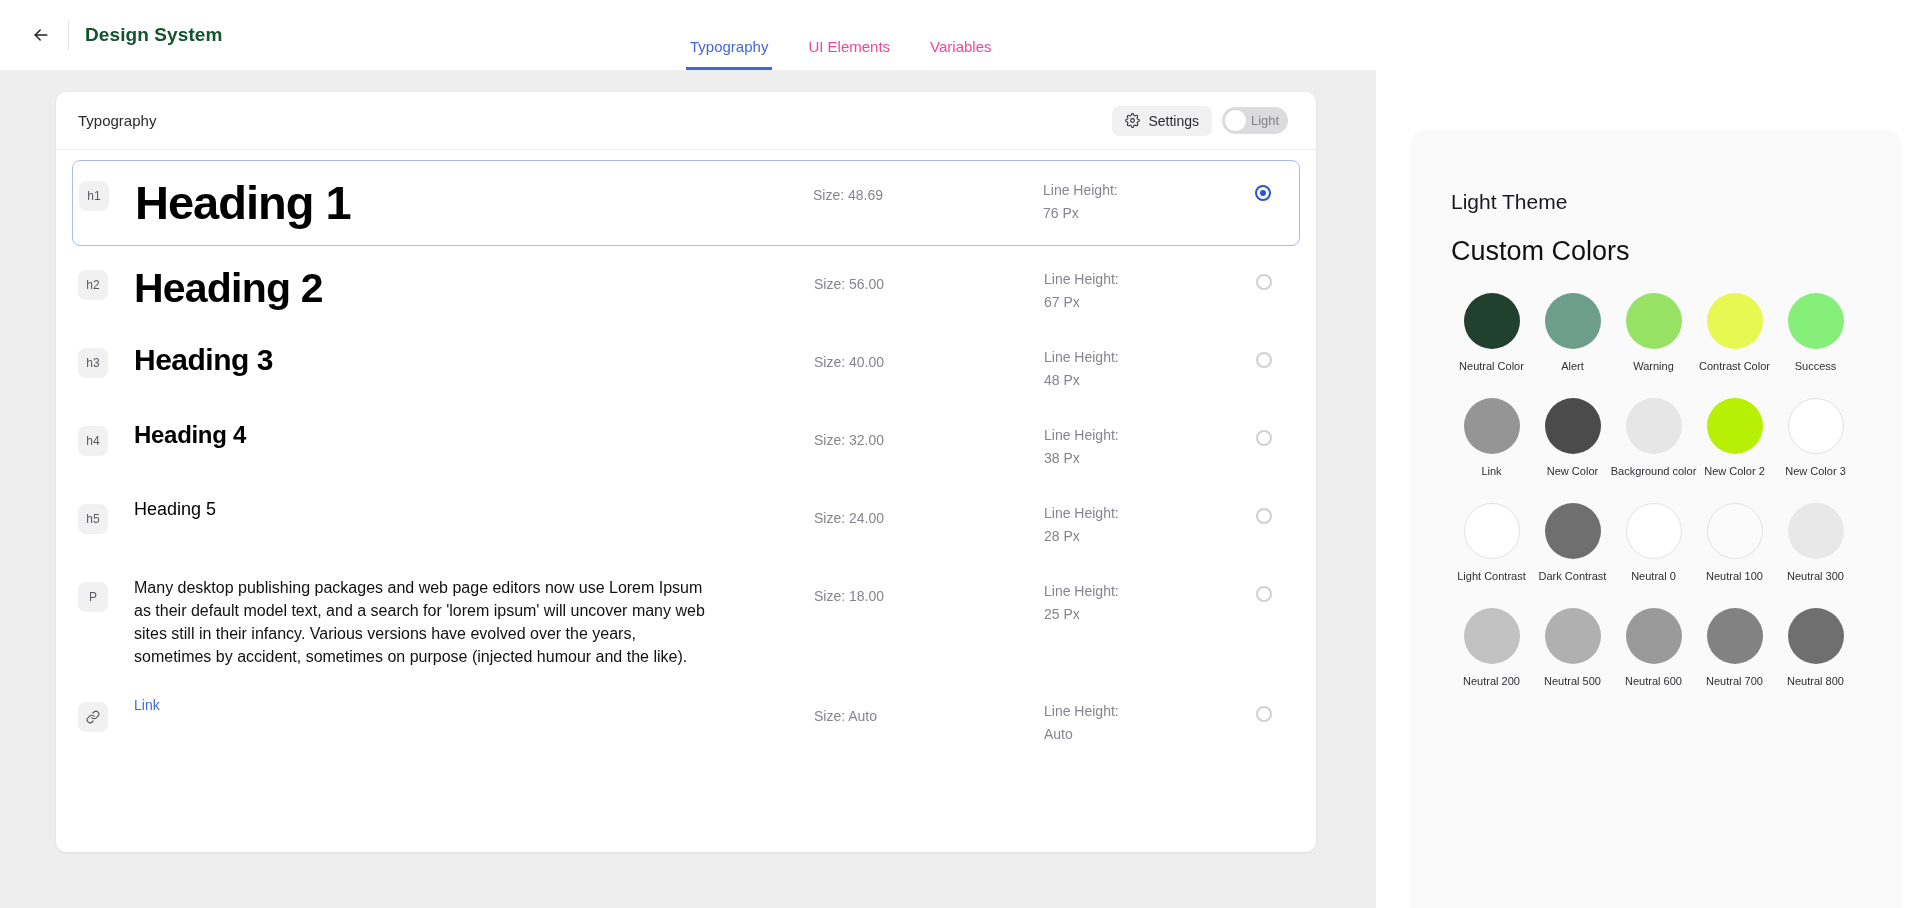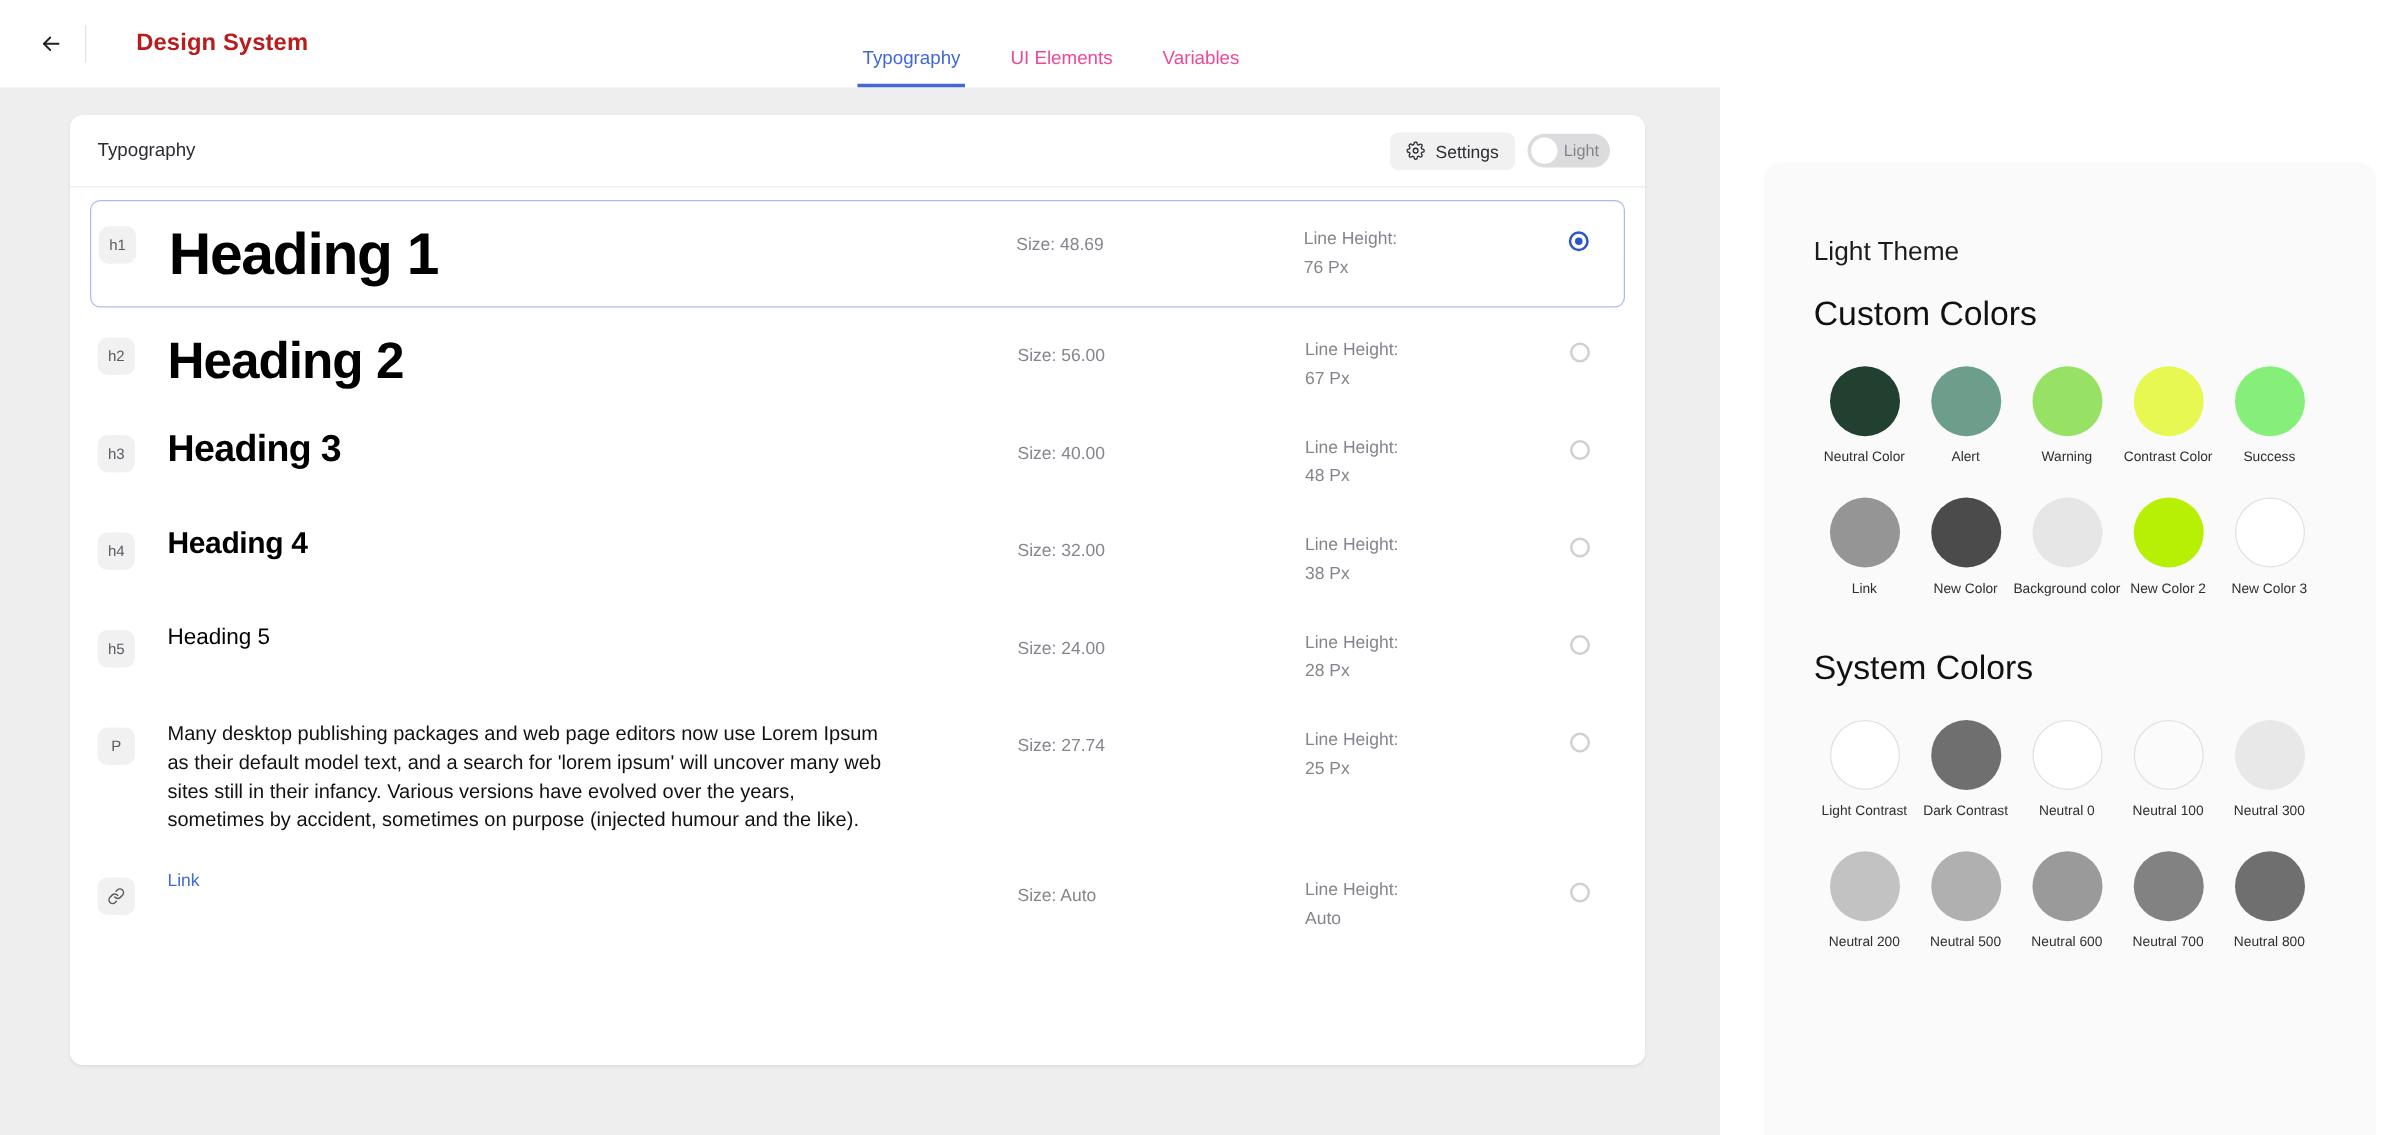--- a/index.html
+++ b/index.html
@@ -16,21 +16,21 @@
 
   .topbar {
     height: 70px; display: flex; align-items: center; padding: 0 24px;
     background: #ffffff; position: relative;
   }
   .back-btn {
     width: 34px; height: 34px; display: flex; align-items: center; justify-content: center;
     border: none; background: transparent; cursor: pointer; color: #202124;
   }
   .divider-v { width: 1px; height: 30px; background: #e4e4e6; margin: 0 16px 0 10px; }
-  .app-title { font-size: 19px; font-weight: 600; color: #b91c1c; letter-spacing: .1px; margin-left: 24px; }
+  .app-title { font-size: 19px; font-weight: 600; color: #14532d; letter-spacing: .1px; }
 
   .tabs { position: absolute; left: 686px; bottom: 0; display: flex; gap: 32px; height: 100%; align-items: flex-end; }
   .tab {
     font-size: 15px; color: #ec4899; padding: 0 4px 12px 4px; cursor: pointer;
     border-bottom: 3px solid transparent; background: transparent; border-left: none;
     border-right: none; border-top: none; font-family: inherit;
   }
   .tab.active { color: #4268d4; border-bottom-color: #4268d4; font-weight: 500; }
 
   .canvas { background: #eeeeee; height: 838px; padding: 18px 0 0 0; position: relative; }
@@ -230,21 +230,21 @@
             <div class="col-radio">
               <span class="radio"></span>
             </div>
           </div>
 
           <div class="row">
             <div class="badge">P</div>
             <div class="sample">
               <p>Many desktop publishing packages and web page editors now use Lorem Ipsum as their default model text, and a search for 'lorem ipsum' will uncover many web sites still in their infancy. Various versions have evolved over the years, sometimes by accident, sometimes on purpose (injected humour and the like).</p>
             </div>
-            <div class="col-size">Size: 27.74</div>
+            <div class="col-size">Size: 18.00</div>
             <div class="col-lh">
               <div>Line Height:</div>
               <div>25 Px</div>
             </div>
             <div class="col-radio">
               <span class="radio"></span>
             </div>
           </div>
 
           <div class="row">
@@ -315,21 +315,20 @@
           <div class="swatch-cell">
             <div class="swatch" style="background: rgb(183, 239, 5);"></div>
             <div class="swatch-label">New Color 2</div>
           </div>
           <div class="swatch-cell">
             <div class="swatch bordered" style="background: rgb(255, 255, 255);"></div>
             <div class="swatch-label">New Color 3</div>
           </div>
         </div>
 
-      <div class="section-title sys-space">System Colors</div>
 
       <div class="swatch-grid" id="sc-row1">
           <div class="swatch-cell">
             <div class="swatch bordered" style="background: rgb(255, 255, 255);"></div>
             <div class="swatch-label">Light Contrast</div>
           </div>
           <div class="swatch-cell">
             <div class="swatch" style="background: rgb(111, 111, 111);"></div>
             <div class="swatch-label">Dark Contrast</div>
           </div>

